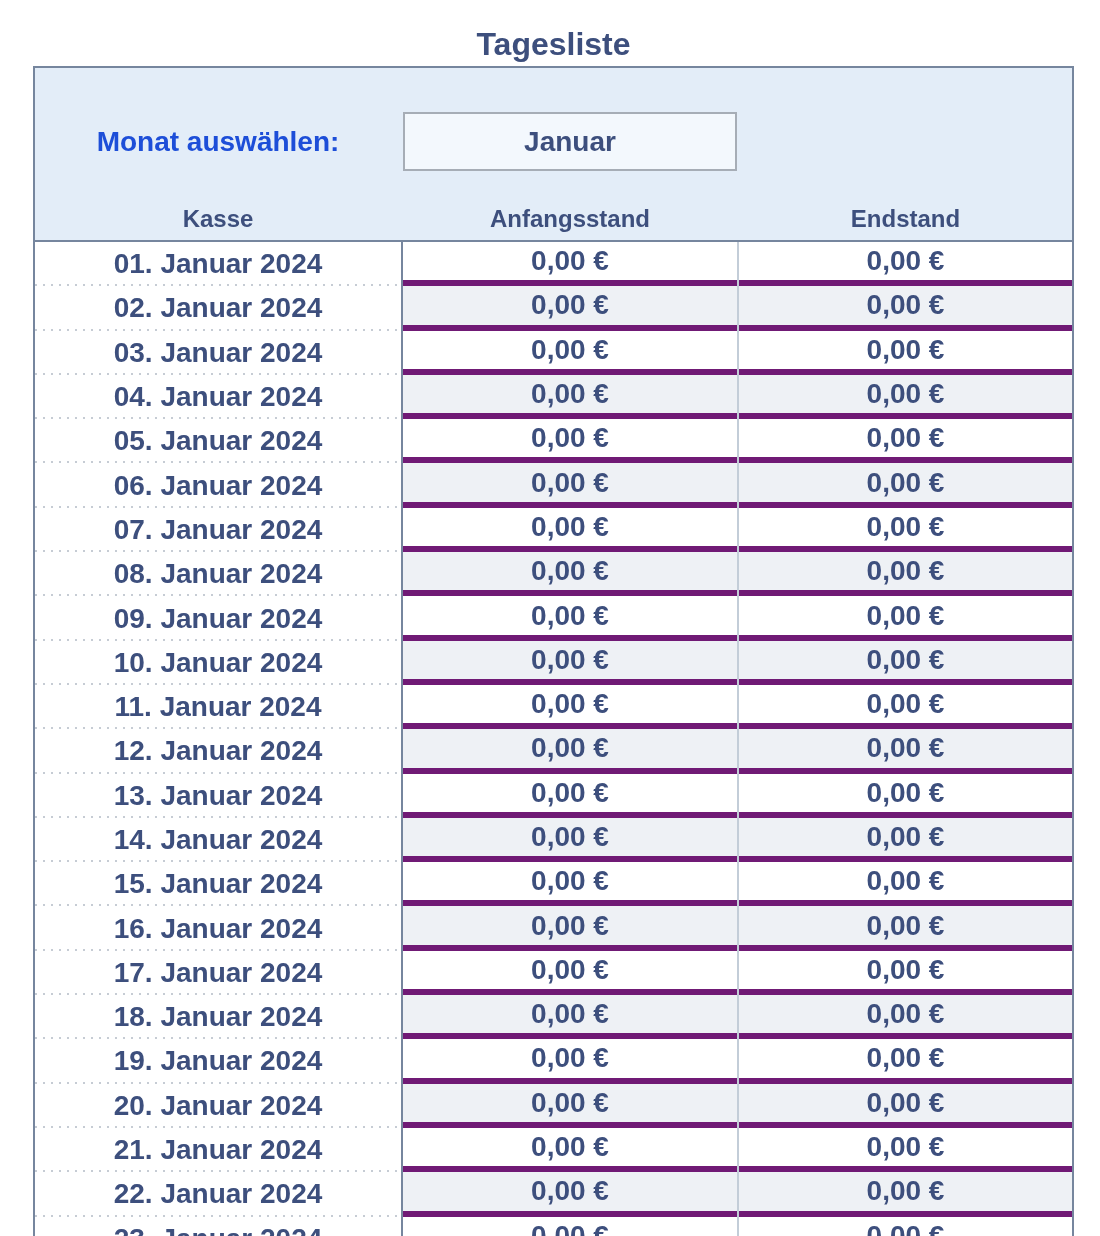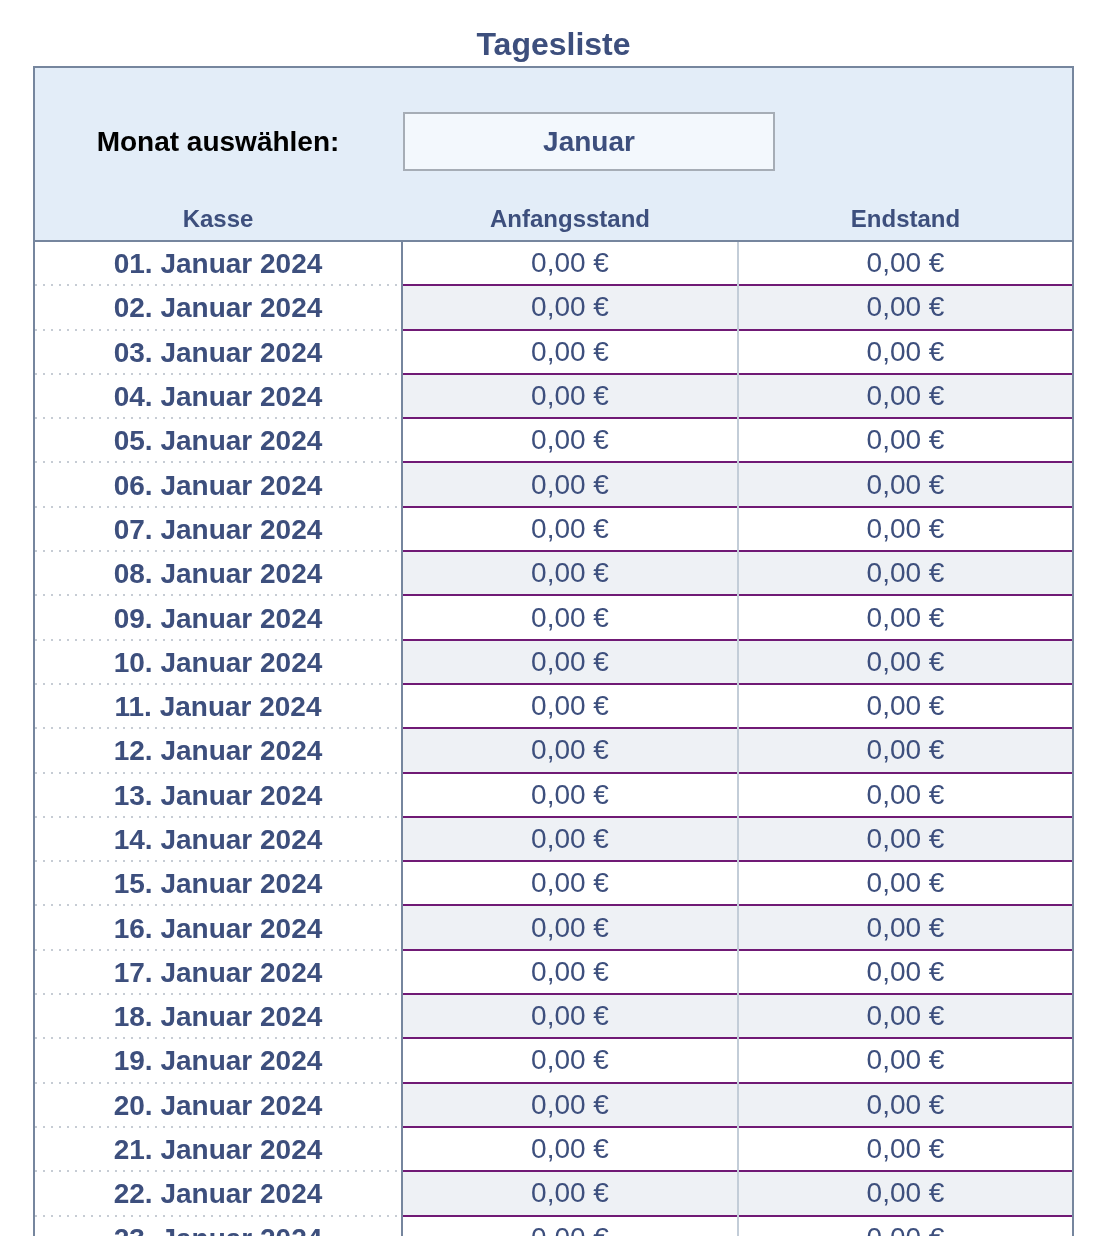--- a/index.html
+++ b/index.html
@@ -40,27 +40,27 @@
     position: absolute;
     left: 0;
     top: 44px;
     width: 366px;
     height: 59px;
     display: flex;
     align-items: center;
     justify-content: center;
     font-size: 28px;
     font-weight: bold;
-    color: #000000;
+    color: #1d4ed8;
   }
   .month-select {
     position: absolute;
     left: 368px;
     top: 44px;
-    width: 372px;
+    width: 334px;
     height: 59px;
     box-sizing: border-box;
     border: 2px solid #a6adb6;
     background: #f3f8fd;
     display: flex;
     align-items: center;
     justify-content: center;
     font-size: 28px;
     font-weight: bold;
     color: #3d4f7d;
@@ -107,22 +107,22 @@
     background-image: repeating-linear-gradient(90deg, #c6ccd4 0 2px, transparent 2px 8px);
     background-repeat: no-repeat;
     background-position: left bottom;
     background-size: 100% 2px;
   }
   .vdiv { width: 2px; }
   .vdiv.dark  { background: #76869e; }
   .vdiv.light { background: #c3cdd8; }
   .cell.val {
     width: 334px;
-    border-bottom: 2px solid #701a75;
-    font-weight: normal;
+    border-bottom: 6px solid #701a75;
+    font-weight: bold;
     cursor: text;
   }
   .cell.val.end { width: 333px; }
   .row.alt .cell.val { background: #eef1f5; }
 </style>
 </head>
 <body>
 
 <h1 class="page-title">Tagesliste</h1>
 

